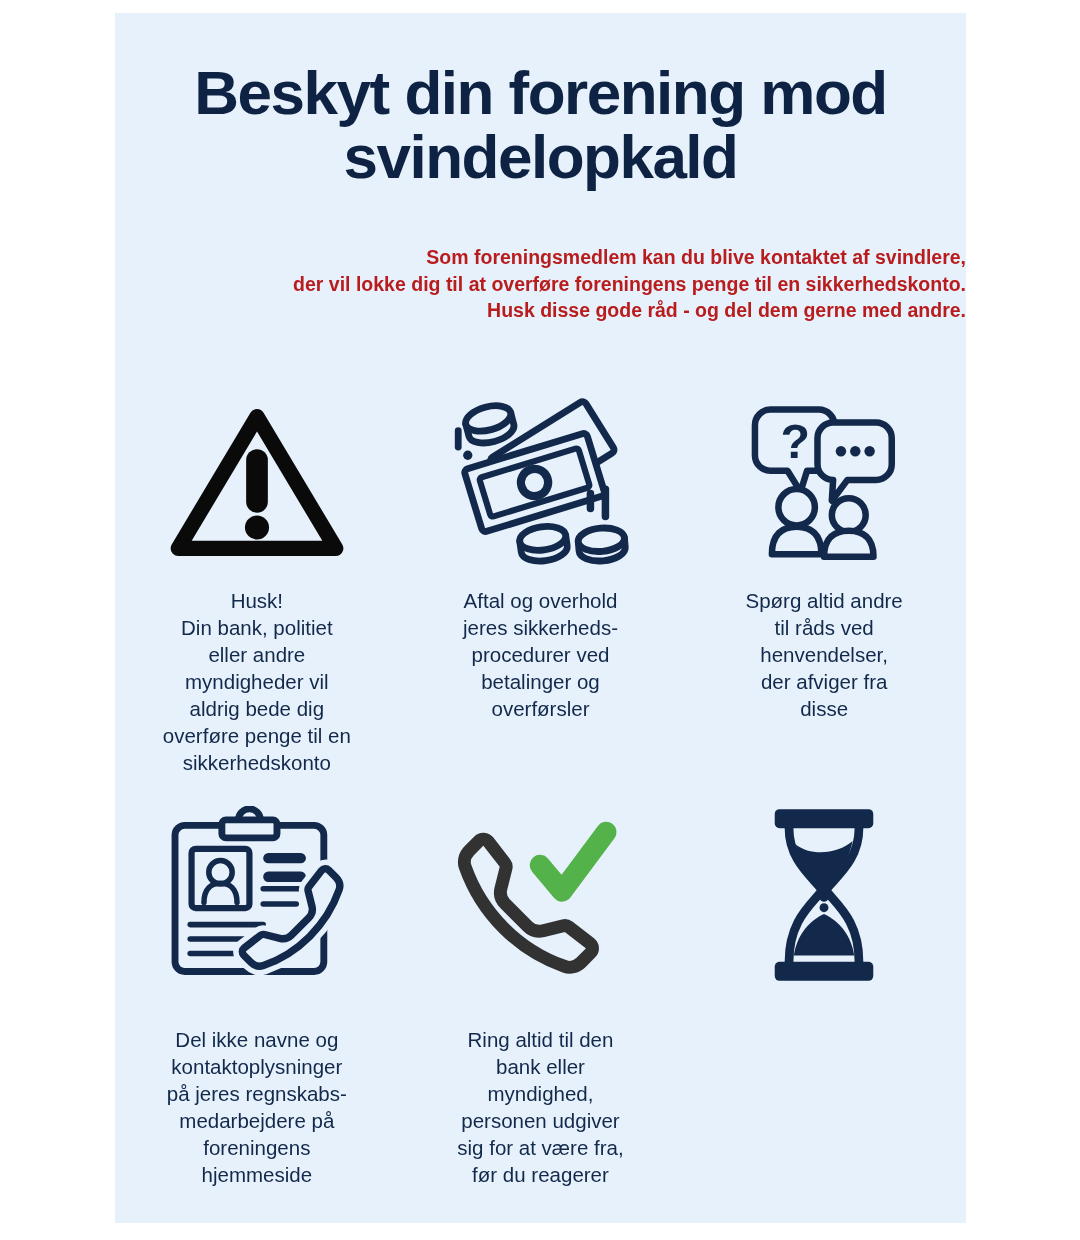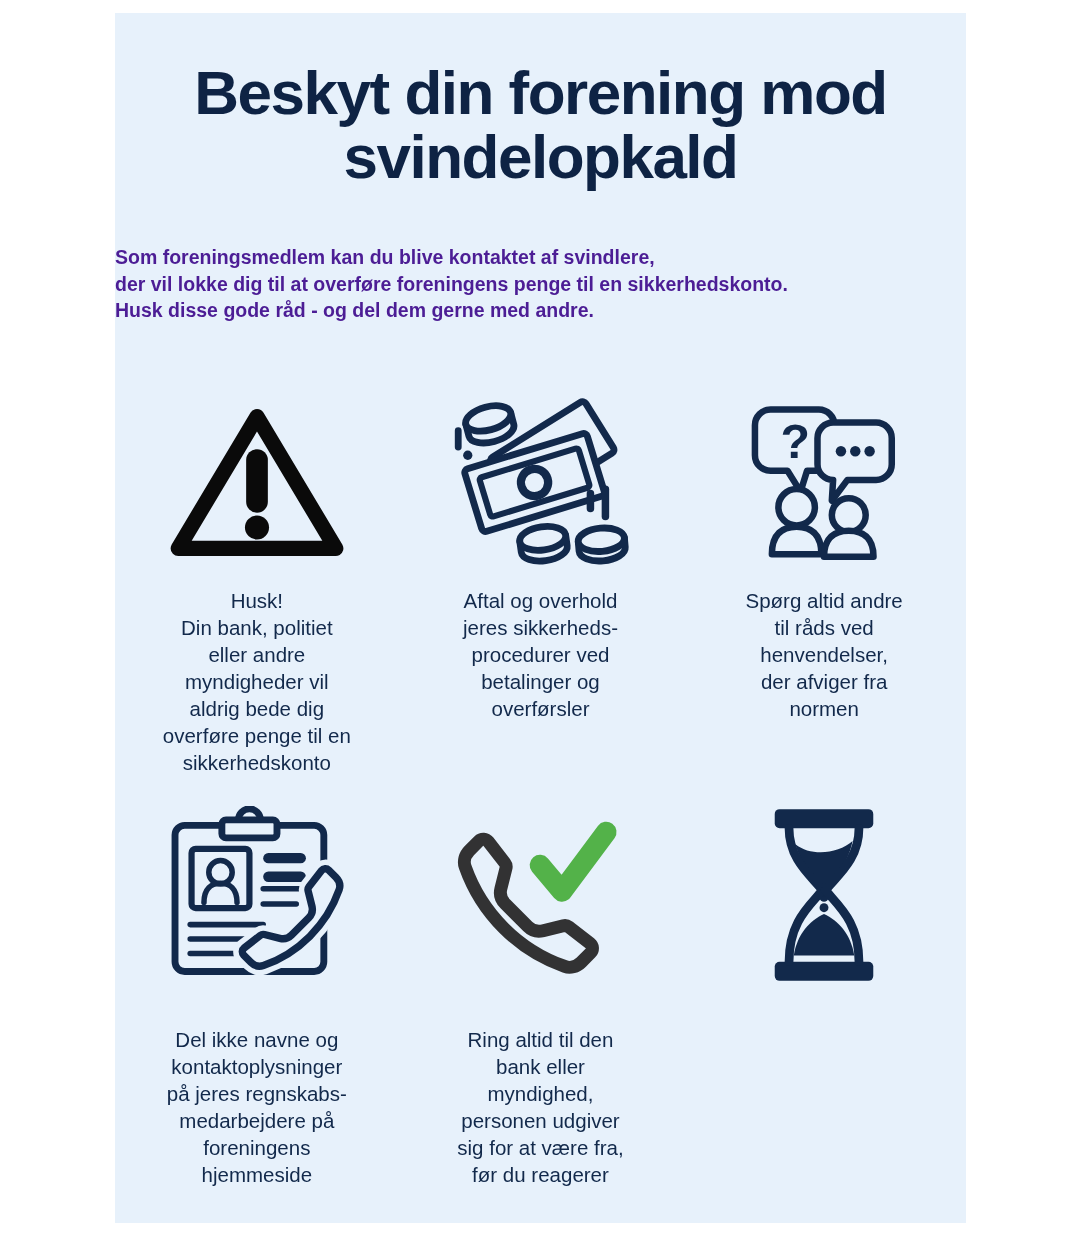--- a/index.html
+++ b/index.html
@@ -14,23 +14,23 @@
 
   .title {
     position:absolute; top:48px; left:0; width:100%;
     text-align:center; white-space:pre-line;
     font-size:62px; line-height:64px; font-weight:bold;
     letter-spacing:-1.5px; color:#0E2344;
   }
 
   .subtitle {
     position:absolute; top:231px; left:0; width:100%;
-    text-align:left; white-space:pre-line;
+    text-align:right; white-space:pre-line;
     font-size:19.5px; line-height:26.5px; font-weight:bold;
-    color:#4c1d95;
+    color:#b91c1c;
   }
 
   .row {
     position:absolute; left:0; width:100%;
     display:grid; grid-template-columns:repeat(3,1fr);
   }
   .row1 { top:380px; }
   .row2 { top:793px; }
 
   .cell { display:flex; flex-direction:column; align-items:center; }
@@ -146,21 +146,21 @@
 
             <circle cx="85" cy="86" r="13"></circle>
             <path d="M66 118 c0 -15 8.5 -20 19 -20 c10.5 0 19 5 19 20 z"></path>
           </g>
         </svg>
       </div>
       <p class="caption">Spørg altid andre
 til råds ved
 henvendelser,
 der afviger fra
-normen</p>
+disse</p>
     </div>
   </div>
 
   <div class="row row2">
 
     <div class="cell">
       <div class="icon-box">
         <svg width="186" height="178" viewBox="0 0 135 129">
           <g stroke="#12294B" fill="none" stroke-linecap="round">
 

